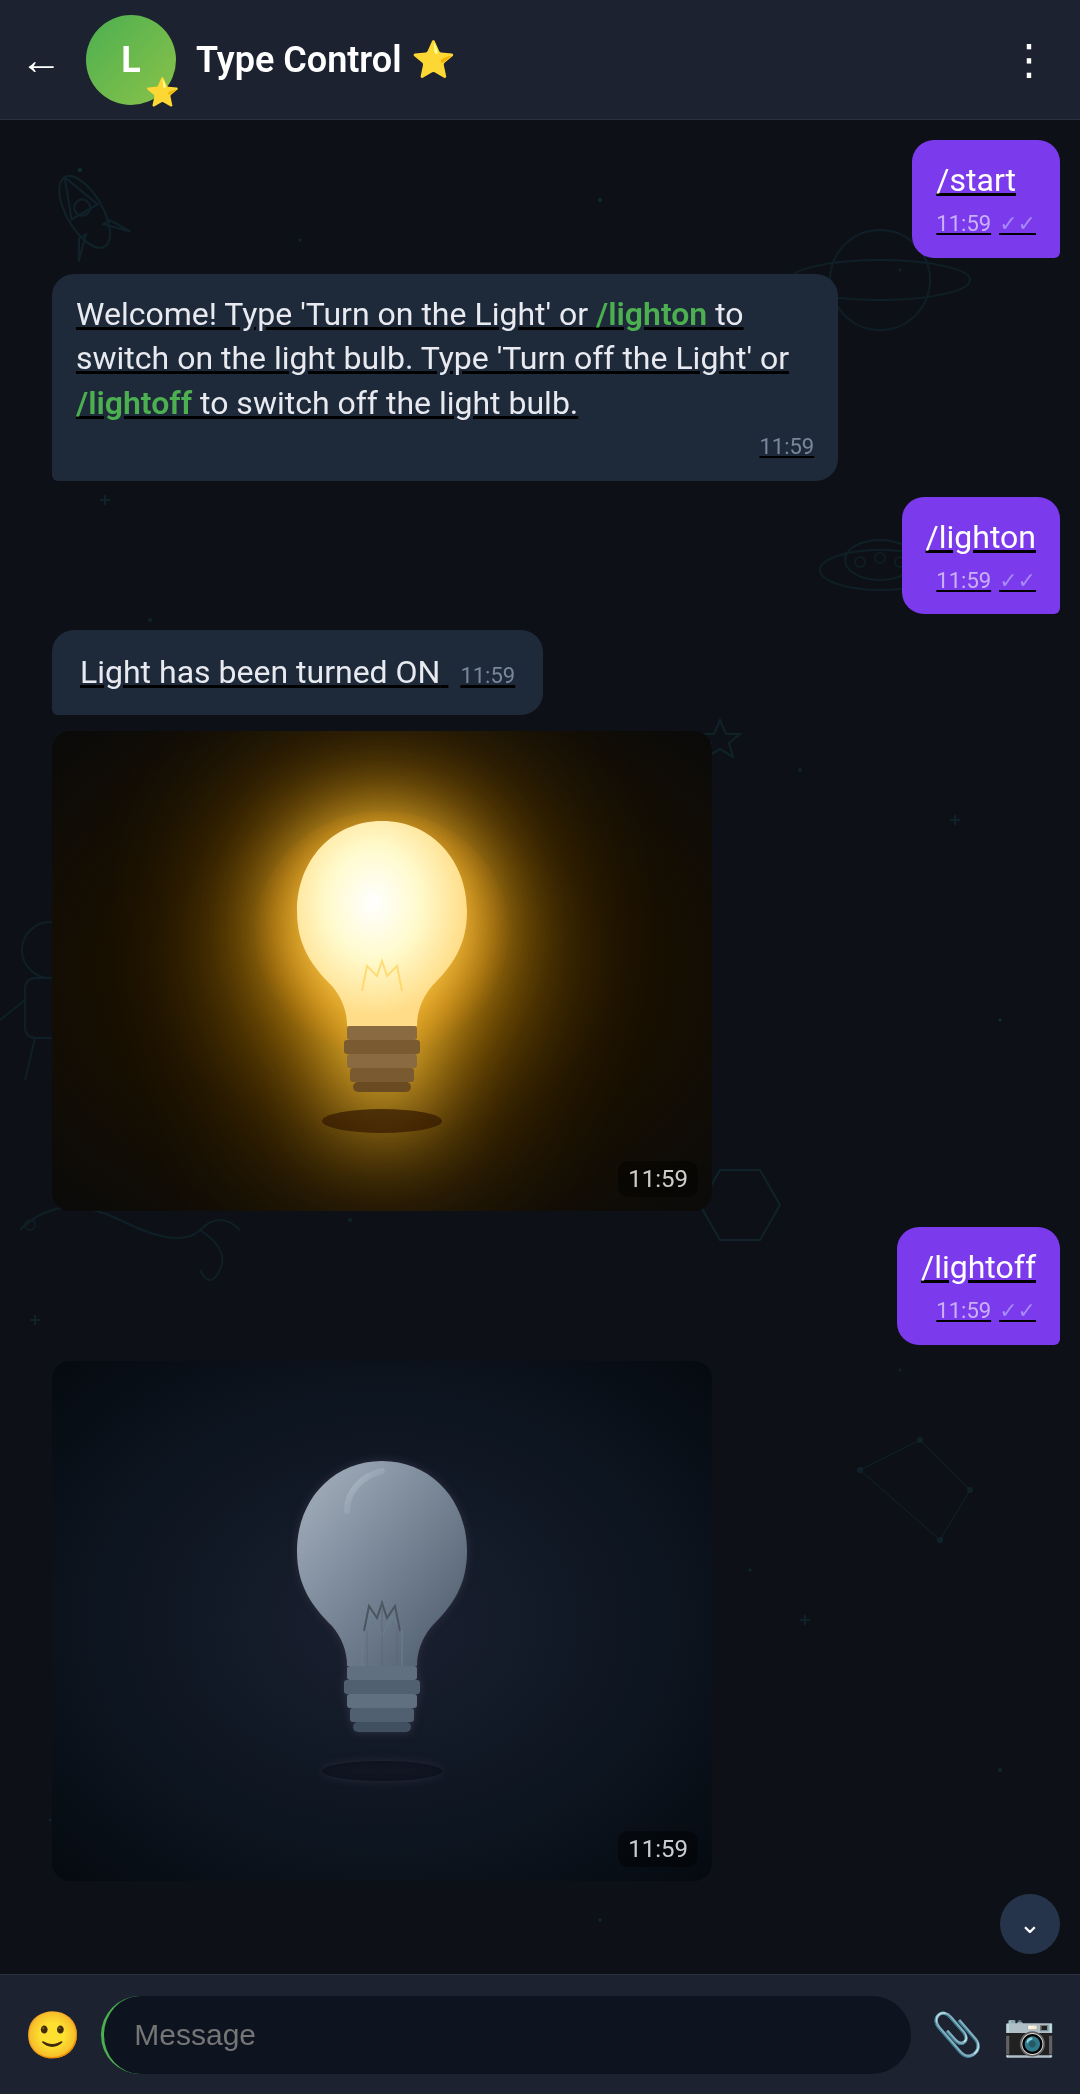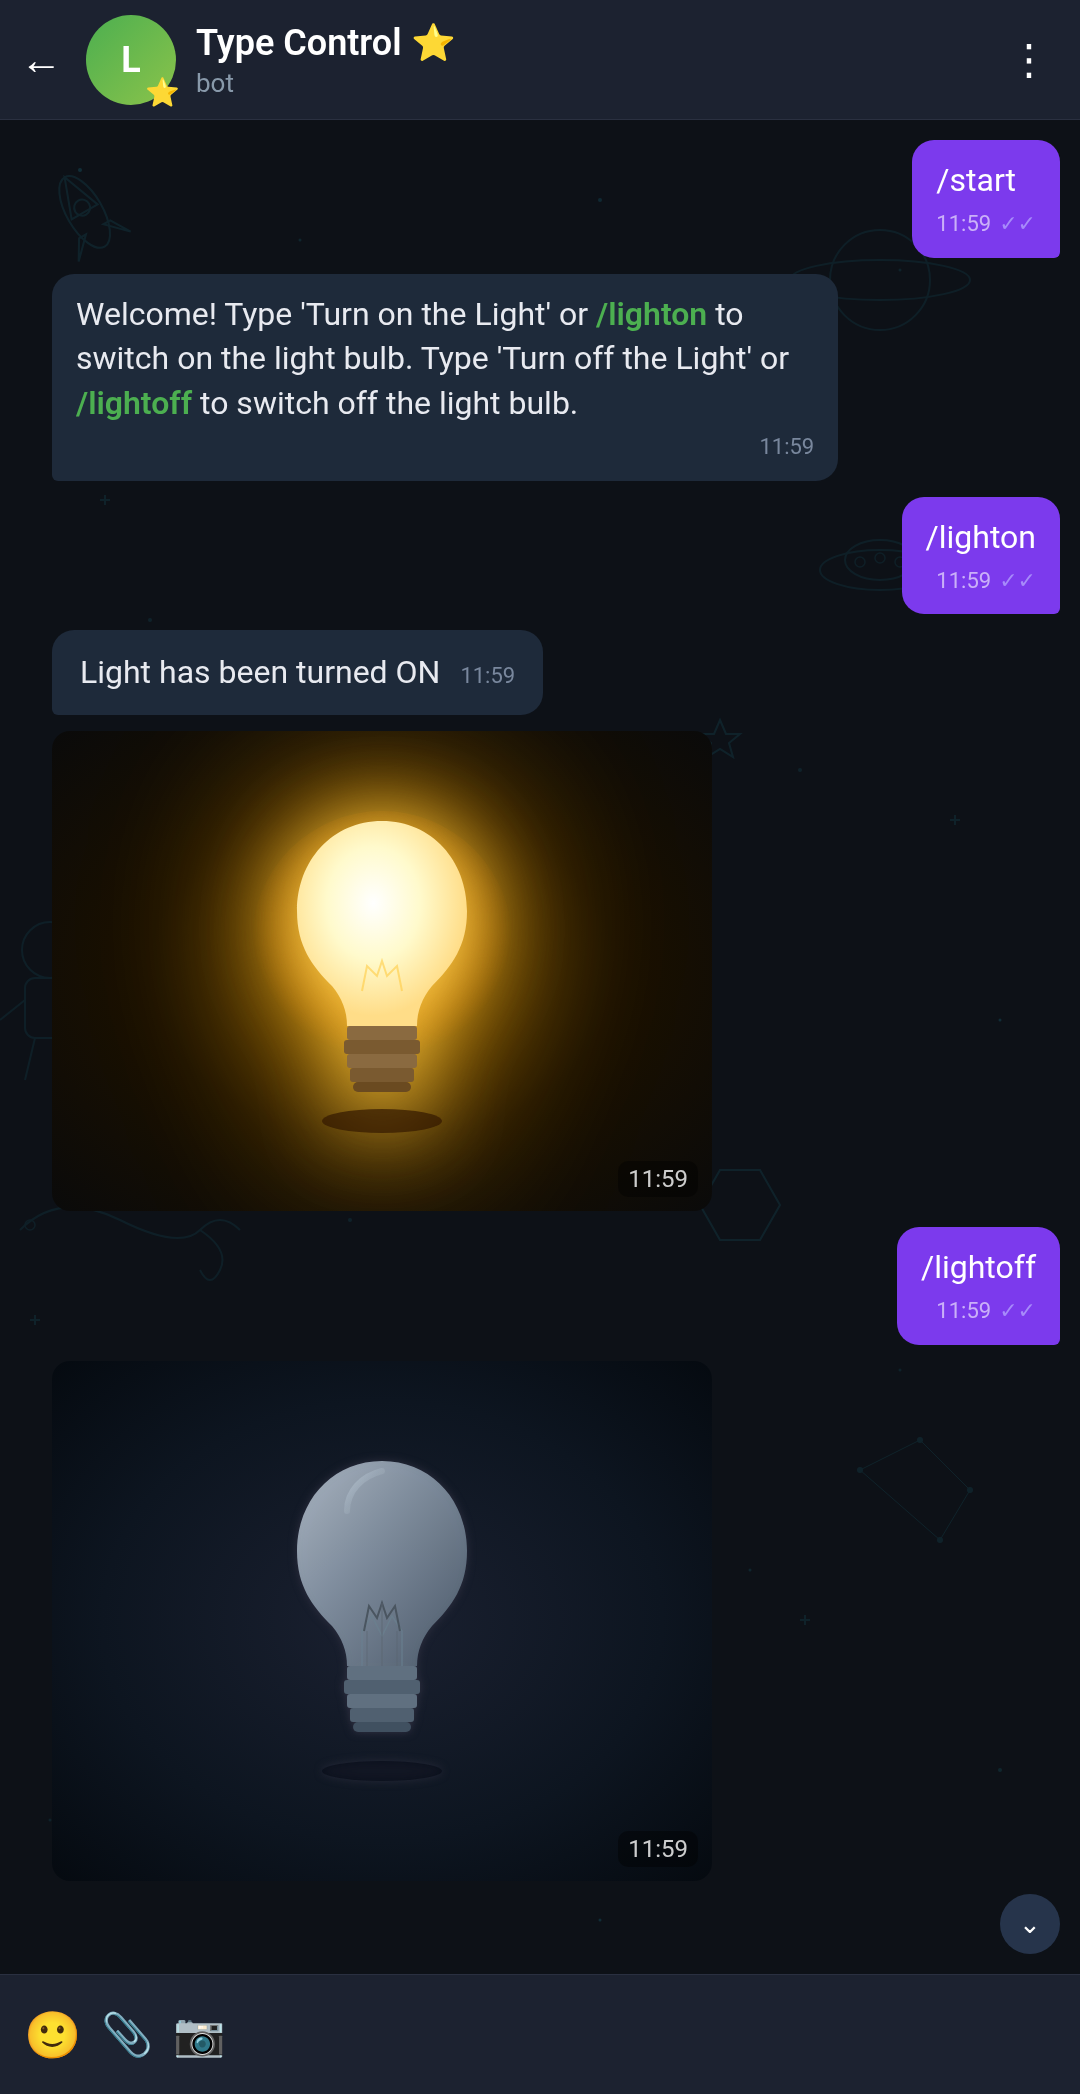--- a/index.html
+++ b/index.html
@@ -103,20 +103,21 @@
       bottom: 120px;
       z-index: 1;
       opacity: 0.4;
     }
 
     
     .msg-row {
       display: flex;
       position: relative;
       z-index: 10;
+      text-decoration: underline;
     }
 
     .msg-row.outgoing {
       justify-content: flex-end;
     }
 
     .msg-row.incoming {
       justify-content: flex-start;
       padding-left: 32px;
     }
@@ -404,21 +405,20 @@
   <div class="back-btn">←</div>
   <div class="avatar">
     <span>L</span>
     <span class="avatar-star">⭐</span>
   </div>
   <div class="header-info">
     <div class="header-title">
       <span>Type Control</span>
       <span>⭐</span>
     </div>
-    <div class="header-subtitle">bot</div>
   </div>
   <div class="header-more">⋮</div>
 </div>
 
 <div class="chat-area" style="background: transparent;">
 
   <div class="msg-row outgoing">
     <div class="bubble outgoing">
       <span>/start</span>
       <div class="bubble-meta">
@@ -550,15 +550,18 @@
   </div>
 
 </div>
 
 <div class="scroll-btn">
   <span style="font-size:26px;">⌄</span>
 </div>
 
 <div class="input-bar">
   <div class="input-emoji">🙂</div>
+  <div class="input-field-wrapper">
+    <input class="input-field" type="text" placeholder="Message" style="">
+  </div>
   <div class="input-attach">📎</div>
   <div class="input-camera">📷</div>
 </div>
 
 </body></html>

